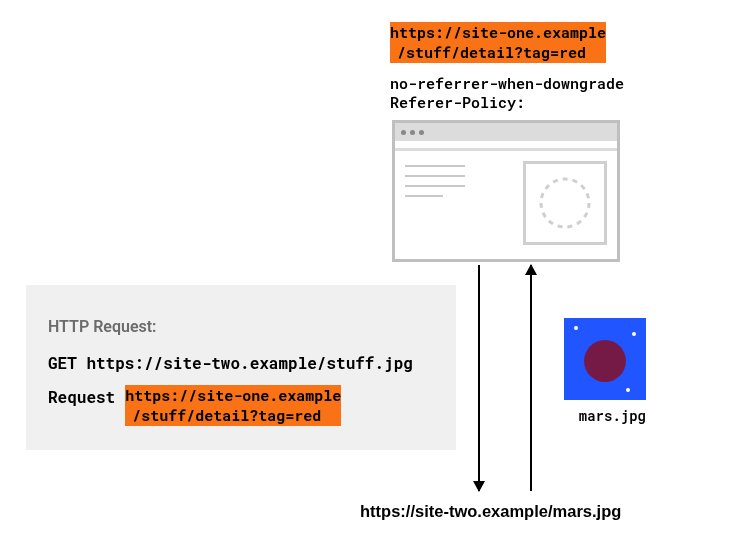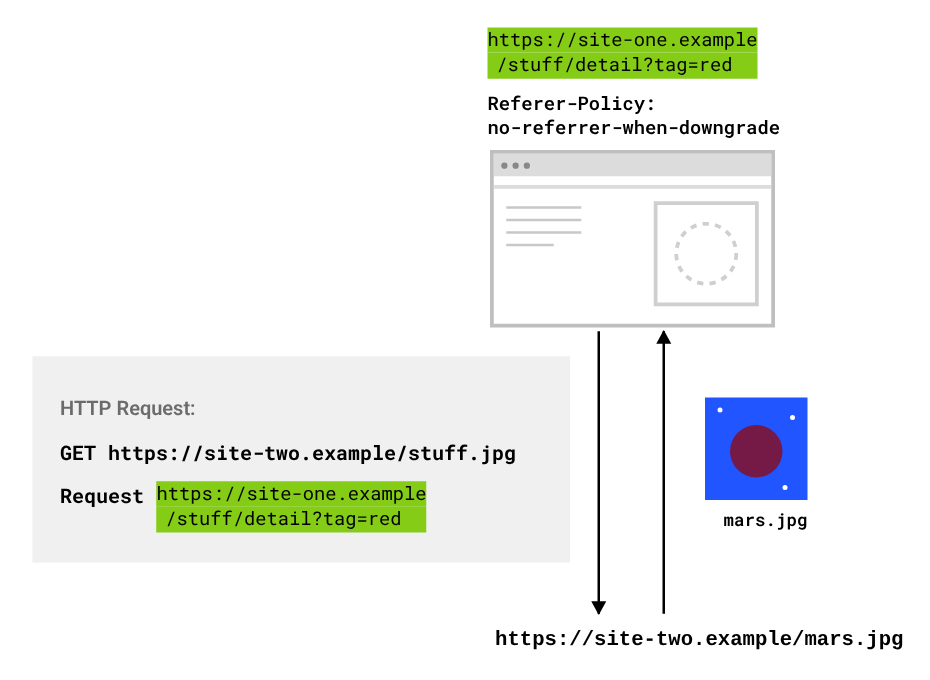--- a/index.html
+++ b/index.html
@@ -6,24 +6,24 @@
   body {
     margin: 0;
     width: 744px;
     height: 544px;
     background: #fff;
     font-family: -apple-system, BlinkMacSystemFont, "Segoe UI", Roboto, sans-serif;
     position: relative;
     overflow: hidden;
   }
   .hl {
-    background: #84cc16;
+    background: #f97316;
     color: #000;
     font-family: "Roboto Mono", "SFMono-Regular", Menlo, monospace;
-    font-weight: 400;
+    font-weight: 700;
     font-size: 15px;
     display: inline-block;
     line-height: 1.35;
   }
   .top-url {
     position: absolute;
     top: 22px;
     left: 390px;
     text-align: left;
   }
@@ -133,24 +133,23 @@
   .mars-thumb .s2{top:14px; right:10px;}
   .mars-thumb .s3{bottom:8px; right:16px;}
   .mars-caption {
     font-family: "Roboto Mono","SFMono-Regular", Menlo, monospace;
     font-weight:600; font-size:14px;
   }
   .bottom-url {
     position:absolute;
     top: 502px;
     left: 360px;
-    font-family: Liberation Mono, monospace;
+    font-family: Liberation Sans, sans-serif;
     font-weight:600;
     font-size:16.5px;
-    margin-left:36px;
   }
   
   .arrow-down, .arrow-up {
     position:absolute;
     width: 2px;
     background:#000;
   }
   .arrow-down { left: 478px; top: 265px; height: 226px;}
   .arrow-up   { left: 530px; top: 265px; height: 226px;}
   .arrow-down::after{
@@ -168,22 +167,22 @@
 </style>
 </head>
 <body>
 
 <div class="top-url">
   <span class="hl">https://site-one.example</span>
   <span class="hl">/stuff/detail?tag=red</span>
 </div>
 
 <div class="policy">
+  <div>no-referrer-when-downgrade</div>
   <div>Referer-Policy:</div>
-  <div>no-referrer-when-downgrade</div>
 </div>
 
 <div class="browser">
   <div class="browser-top">
     <span></span>
       <span></span>
       <span></span>
   </div>
   <div class="browser-bar"></div>
   <div class="browser-body">

